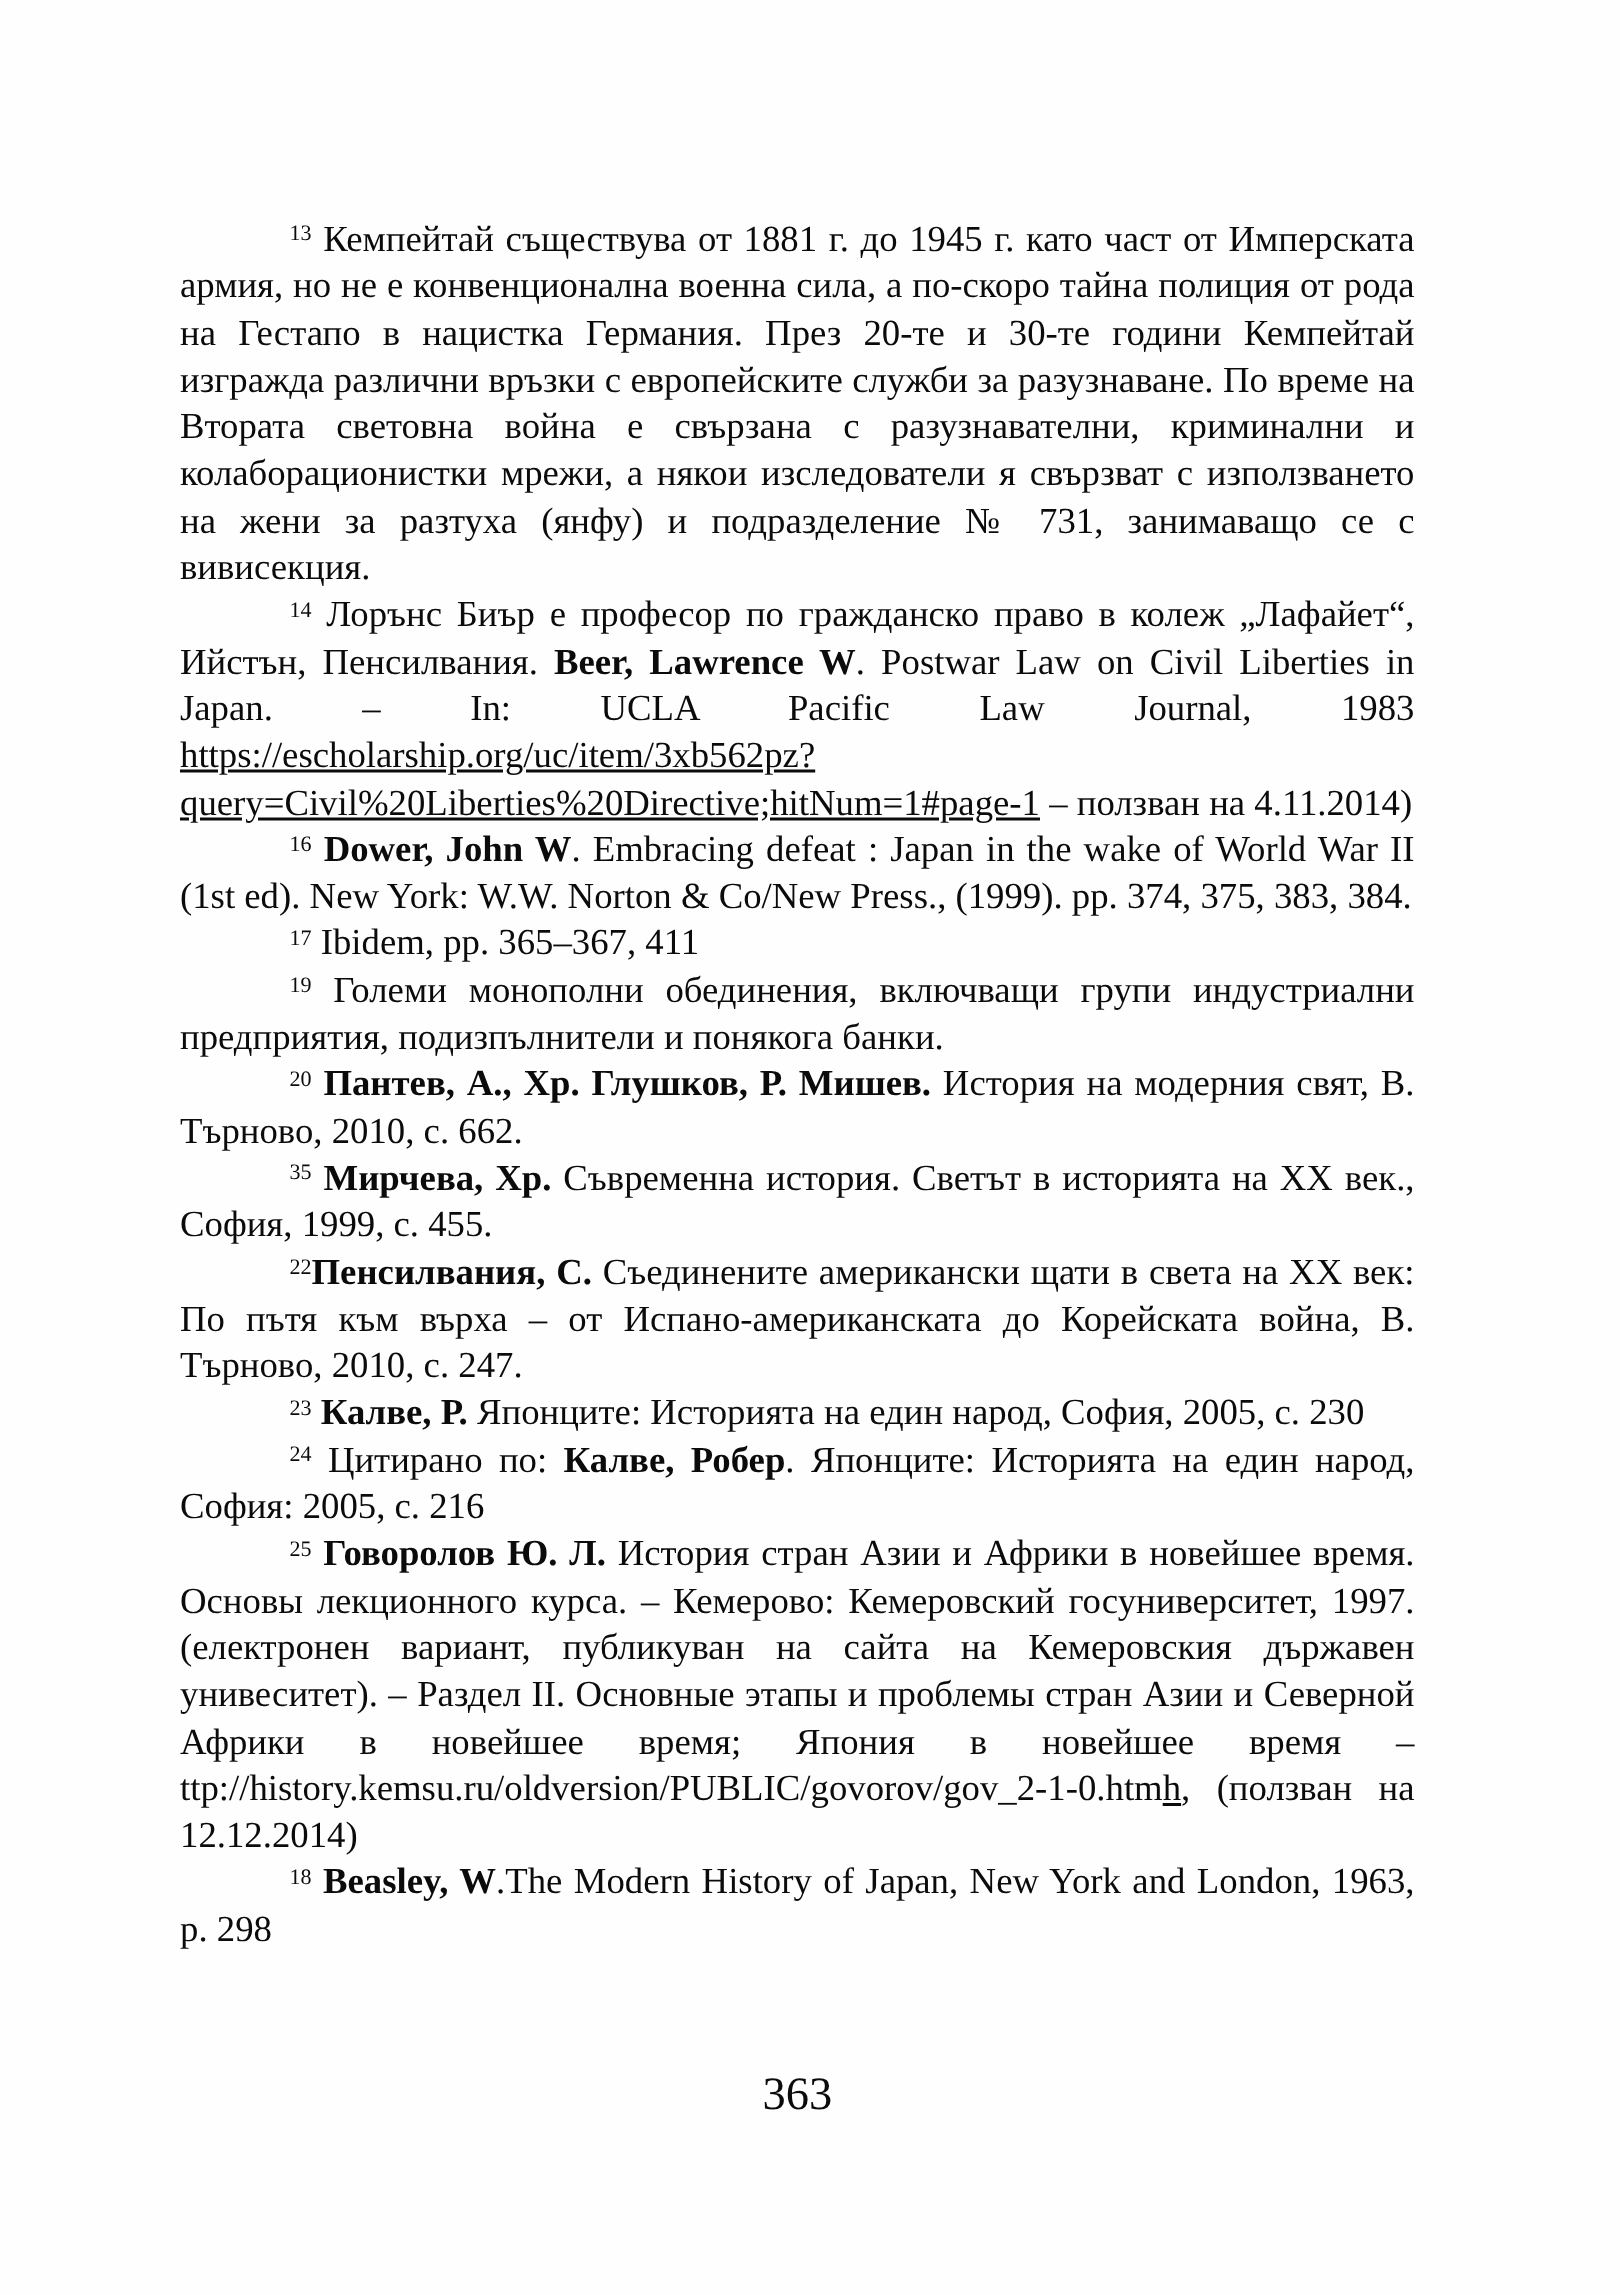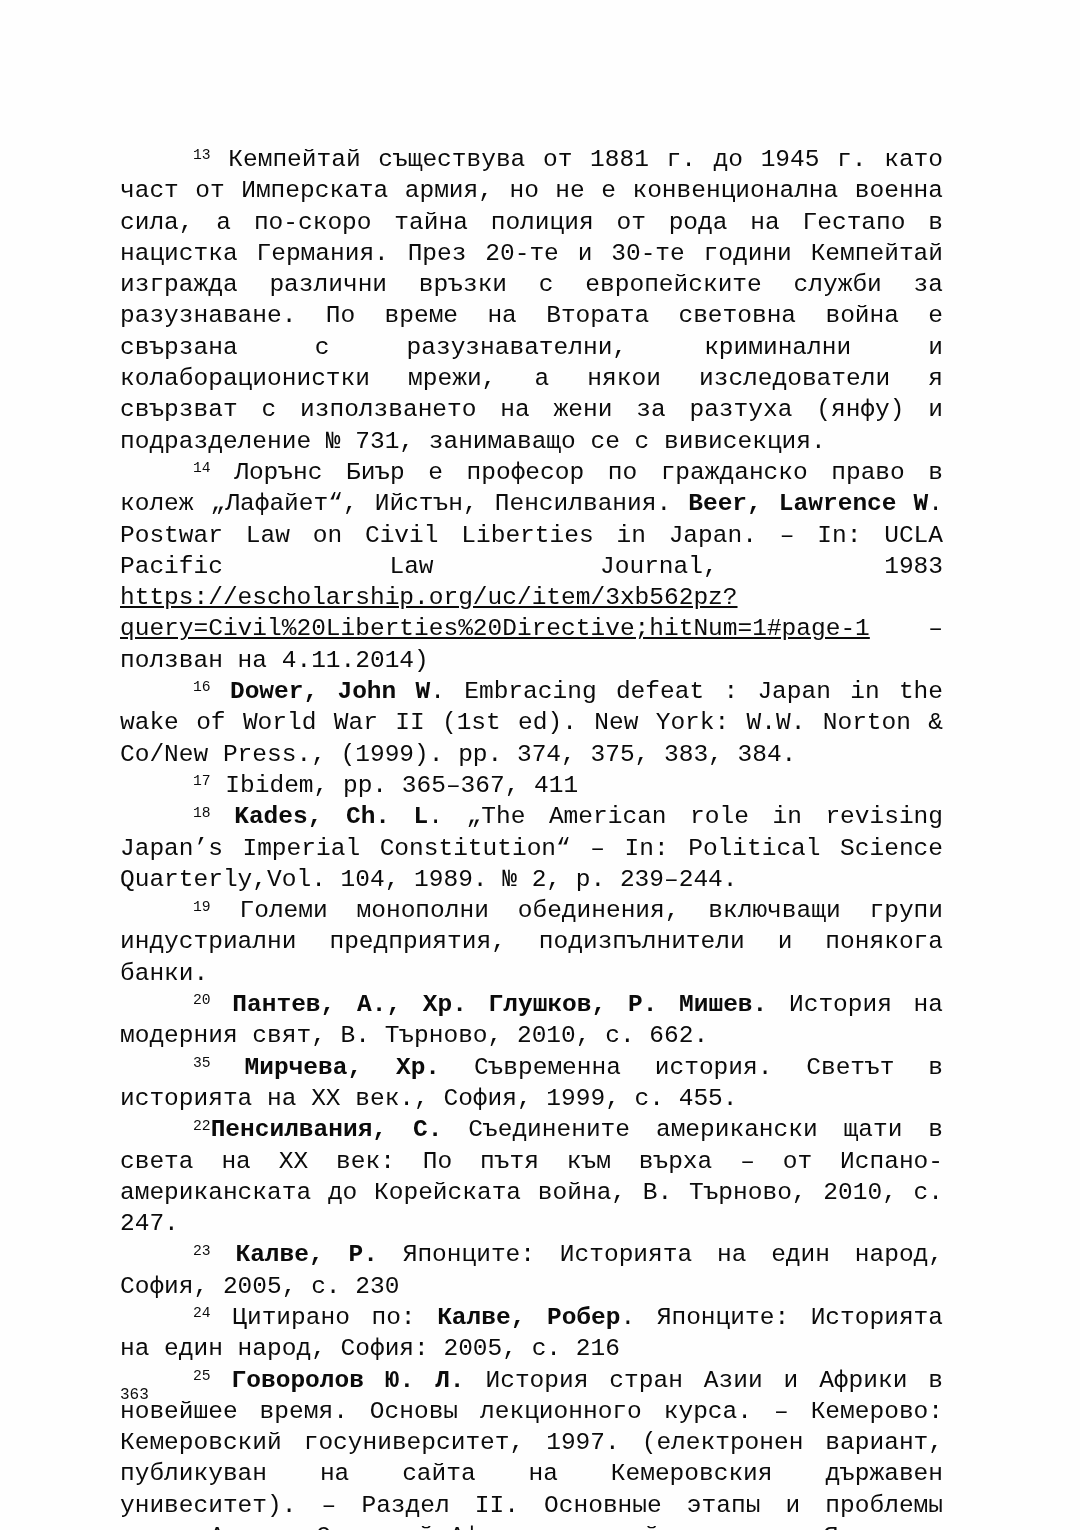--- a/index.html
+++ b/index.html
@@ -5,21 +5,21 @@
   html, body {
     margin: 0;
     padding: 0;
     background: #ffffff;
   }
   .page {
     position: relative;
     width: 1080px;
     height: 1530px;
     background: #fefefe;
-    font-family: Liberation Mono, monospace;
+    font-family: Liberation Serif, serif;
     color: #0b0b0b;
     overflow: hidden;
   }
   .footnotes {
     position: absolute;
     left: 120px;
     top: 144px;
     width: 823px;
   }
   p.footnote {
@@ -37,34 +37,34 @@
     position: relative;
     top: -0.45em;
   }
   .b { font-weight: bold; }
   .u { text-decoration: underline; }
   .page-number {
     position: absolute;
     left: 120px;
     top: 1380px;
     width: 823px;
-    font-size: 16px;
+    text-align: center;
+    font-size: 31px;
     line-height: 31.3px;
   }
 </style>
 </head>
 <body>
 
 <div class="page">
   <div class="footnotes" id="footnotes">
       <p class="footnote"><sup>13</sup><span> Кемпейтай съществува от 1881 г. до 1945 г. като част от Имперската армия, но не е конвенционална военна сила, а по-скоро тайна полиция от рода на Гестапо в нацистка Германия. През 20-те и 30-те години Кемпейтай изгражда различни връзки с европейските служби за разузнаване. По време на Втората световна война е свързана с разузнавателни, криминални и колаборационистки мрежи, а някои изследователи я свързват с използването на жени за разтуха (янфу) и подразделение № 731, занимаващо се с вивисекция.</span></p>
       <p class="footnote"><sup>14</sup><span> Лорънс Биър е професор по гражданско право в колеж „Лафайет“, Ийстън, Пенсилвания. </span><span class="b">Beer, Lawrence W</span><span>. Postwar Law on Civil Liberties in Japan. – In: UCLA Pacific Law Journal, 1983 </span><span class="u">https://escholarship.org/uc/item/3xb562pz?query=Civil%20Liberties%20Directive;hitNum=1#page-1</span><span> – ползван на 4.11.2014)</span></p>
       <p class="footnote"><sup>16</sup><span> </span><span class="b">Dower, John W</span><span>. Embracing defeat : Japan in the wake of World War II (1st ed). New York: W.W. Norton &amp; Co/New Press., (1999). pp. 374, 375, 383, 384.</span></p>
       <p class="footnote"><sup>17</sup><span> Ibidem, pp. 365–367, 411</span></p>
-      <p class="footnote"><sup>18</sup><span> </span><span class="b">Kades, Ch. L</span><span>. „The American role in revising Japan’s Imperial Constitution“ – In: Political Science Quarterly,Vol. 104, 1989. № 2, p. 239–244.</span></p>
       <p class="footnote"><sup>19</sup><span> Големи монополни обединения, включващи групи индустриални предприятия, подизпълнители и понякога банки.</span></p>
       <p class="footnote"><sup>20</sup><span> </span><span class="b">Пантев, А., Хр. Глушков, Р. Мишев.</span><span> История на модерния свят, В. Търново, 2010, с. 662.</span></p>
       <p class="footnote"><sup>35</sup><span> </span><span class="b">Мирчева, Хр.</span><span> Съвременна история. Светът в историята на ХХ век., София, 1999, с. 455.</span></p>
       <p class="footnote"><sup>22</sup><span class="b">Пенсилвания, С.</span><span> Съединените американски щати в света на ХХ век: По пътя към върха – от Испано-американската до Корейската война, В. Търново, 2010, с. 247.</span></p>
       <p class="footnote"><sup>23</sup><span> </span><span class="b">Калве, Р.</span><span> Японците: Историята на един народ, София, 2005, с. 230</span></p>
       <p class="footnote"><sup>24</sup><span> Цитирано по: </span><span class="b">Калве, Робер</span><span>. Японците: Историята на един народ, София: 2005, с. 216</span></p>
       <p class="footnote"><sup>25</sup><span> </span><span class="b">Говоролов Ю. Л.</span><span> История стран Азии и Африки в новейшее время. Основы лекционного курса. – Кемерово: Кемеровский госуниверситет, 1997. (електронен вариант, публикуван на сайта на Кемеровския държавен унивеситет). – Раздел II. Основные этапы и проблемы стран Азии и Северной Африки в новейшее время; Япония в новейшее время – ttp://history.kemsu.ru/oldversion/PUBLIC/govorov/gov_2-1-0.htm</span><span class="u">h</span><span>, (ползван на 12.12.2014)</span></p>
       <p class="footnote"><sup>18</sup><span> </span><span class="b">Beasley, W</span><span>.The Modern History of Japan,  New York and London, 1963, p. 298</span></p>
     </div>
   <div class="page-number">363</div>

